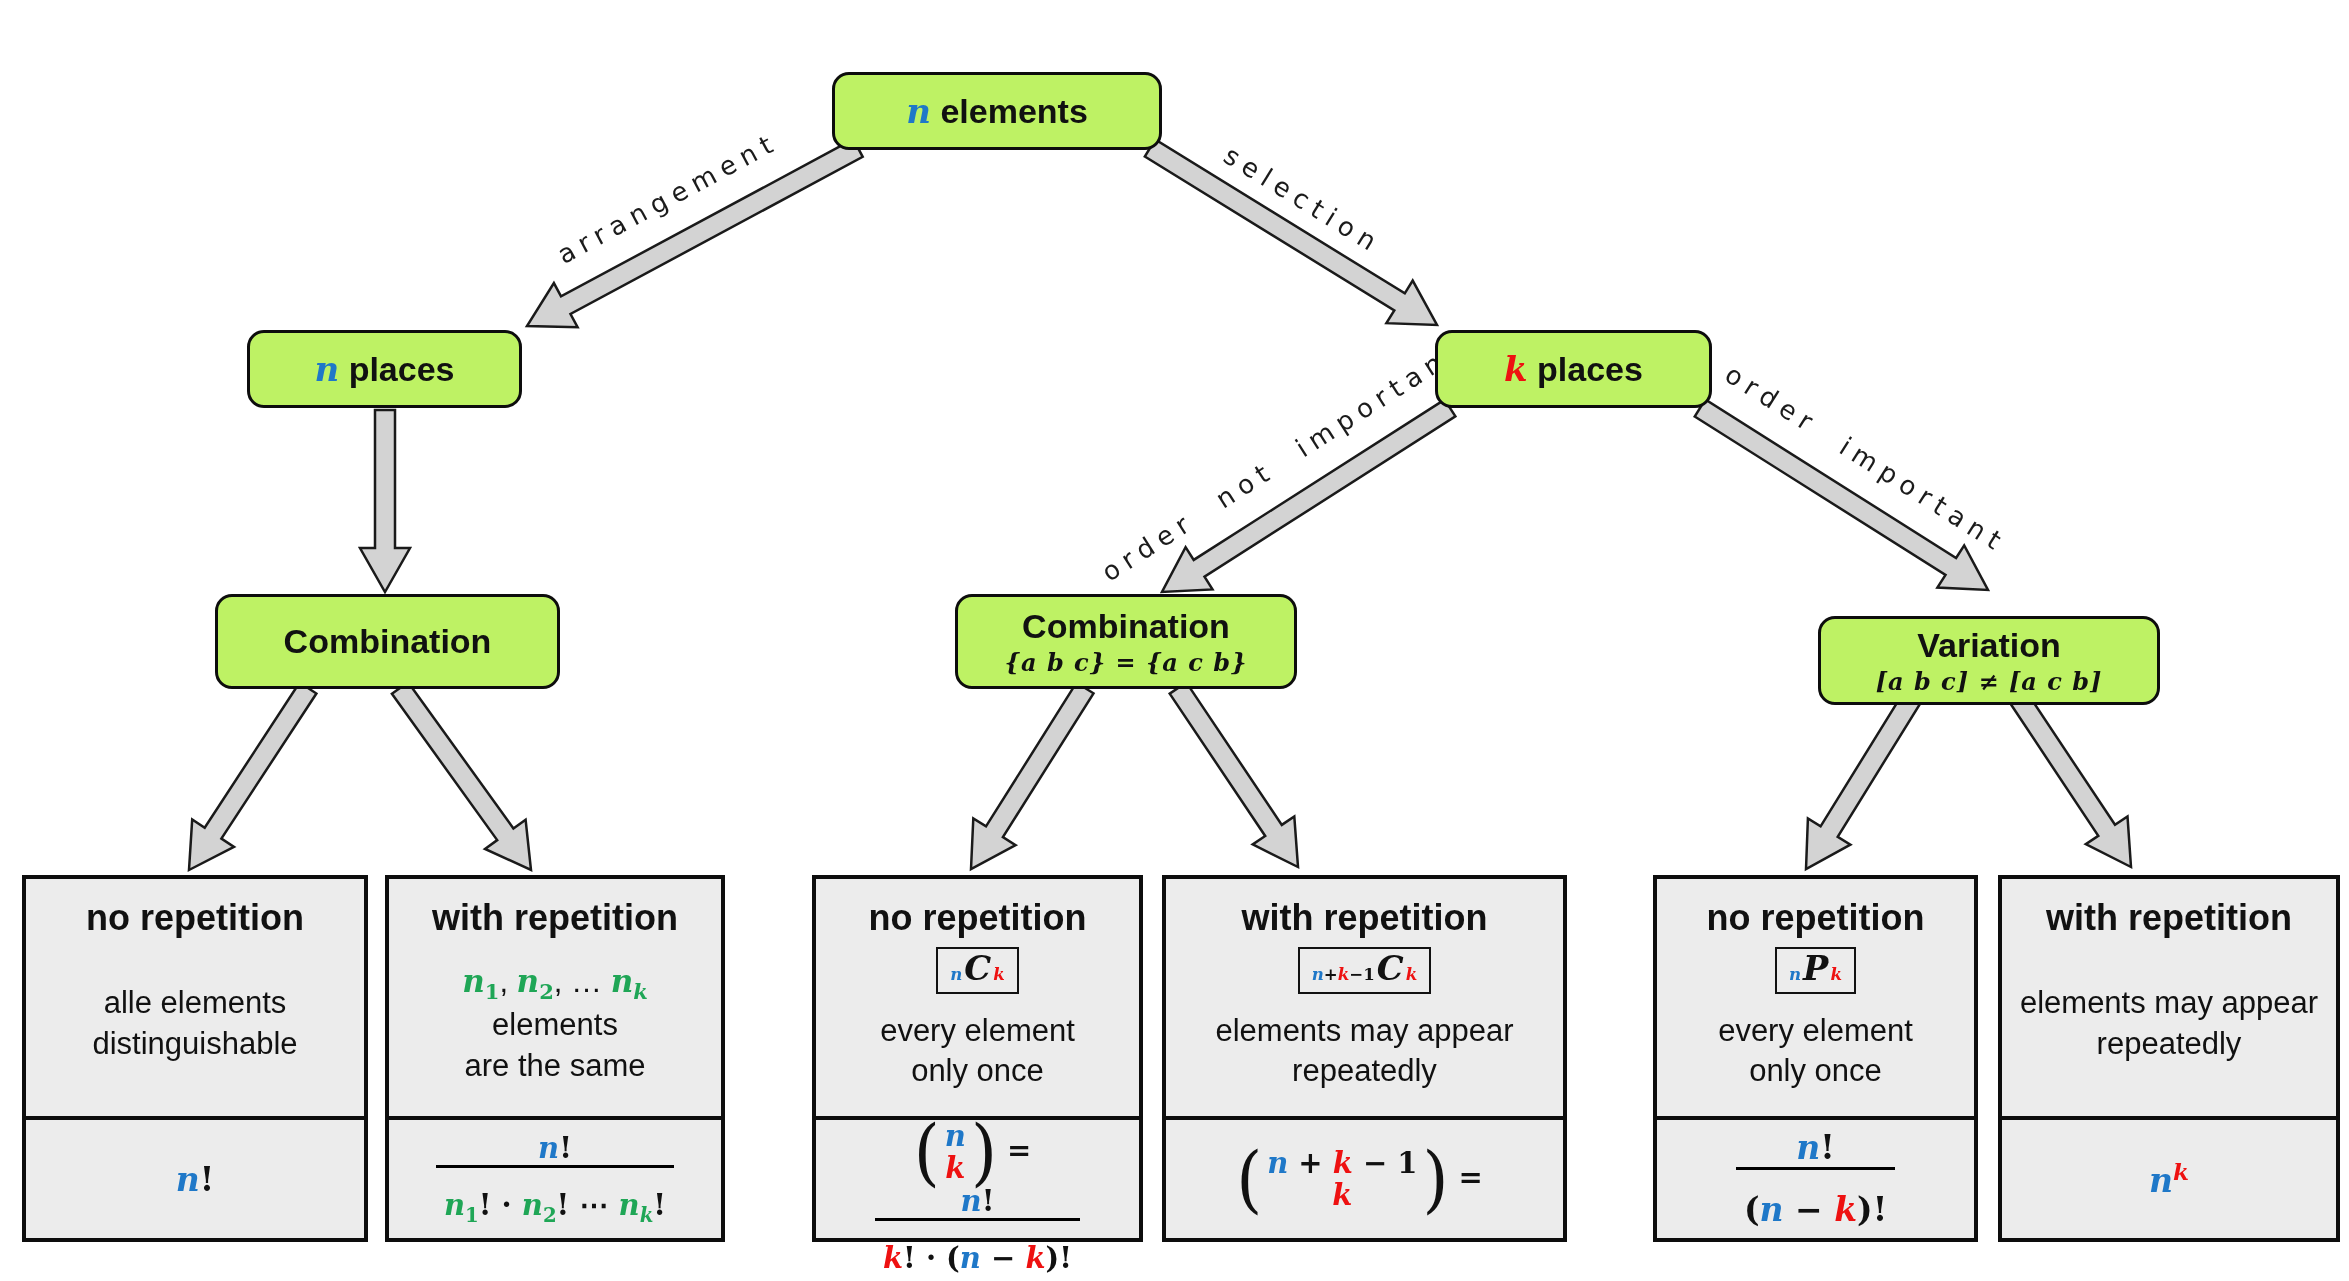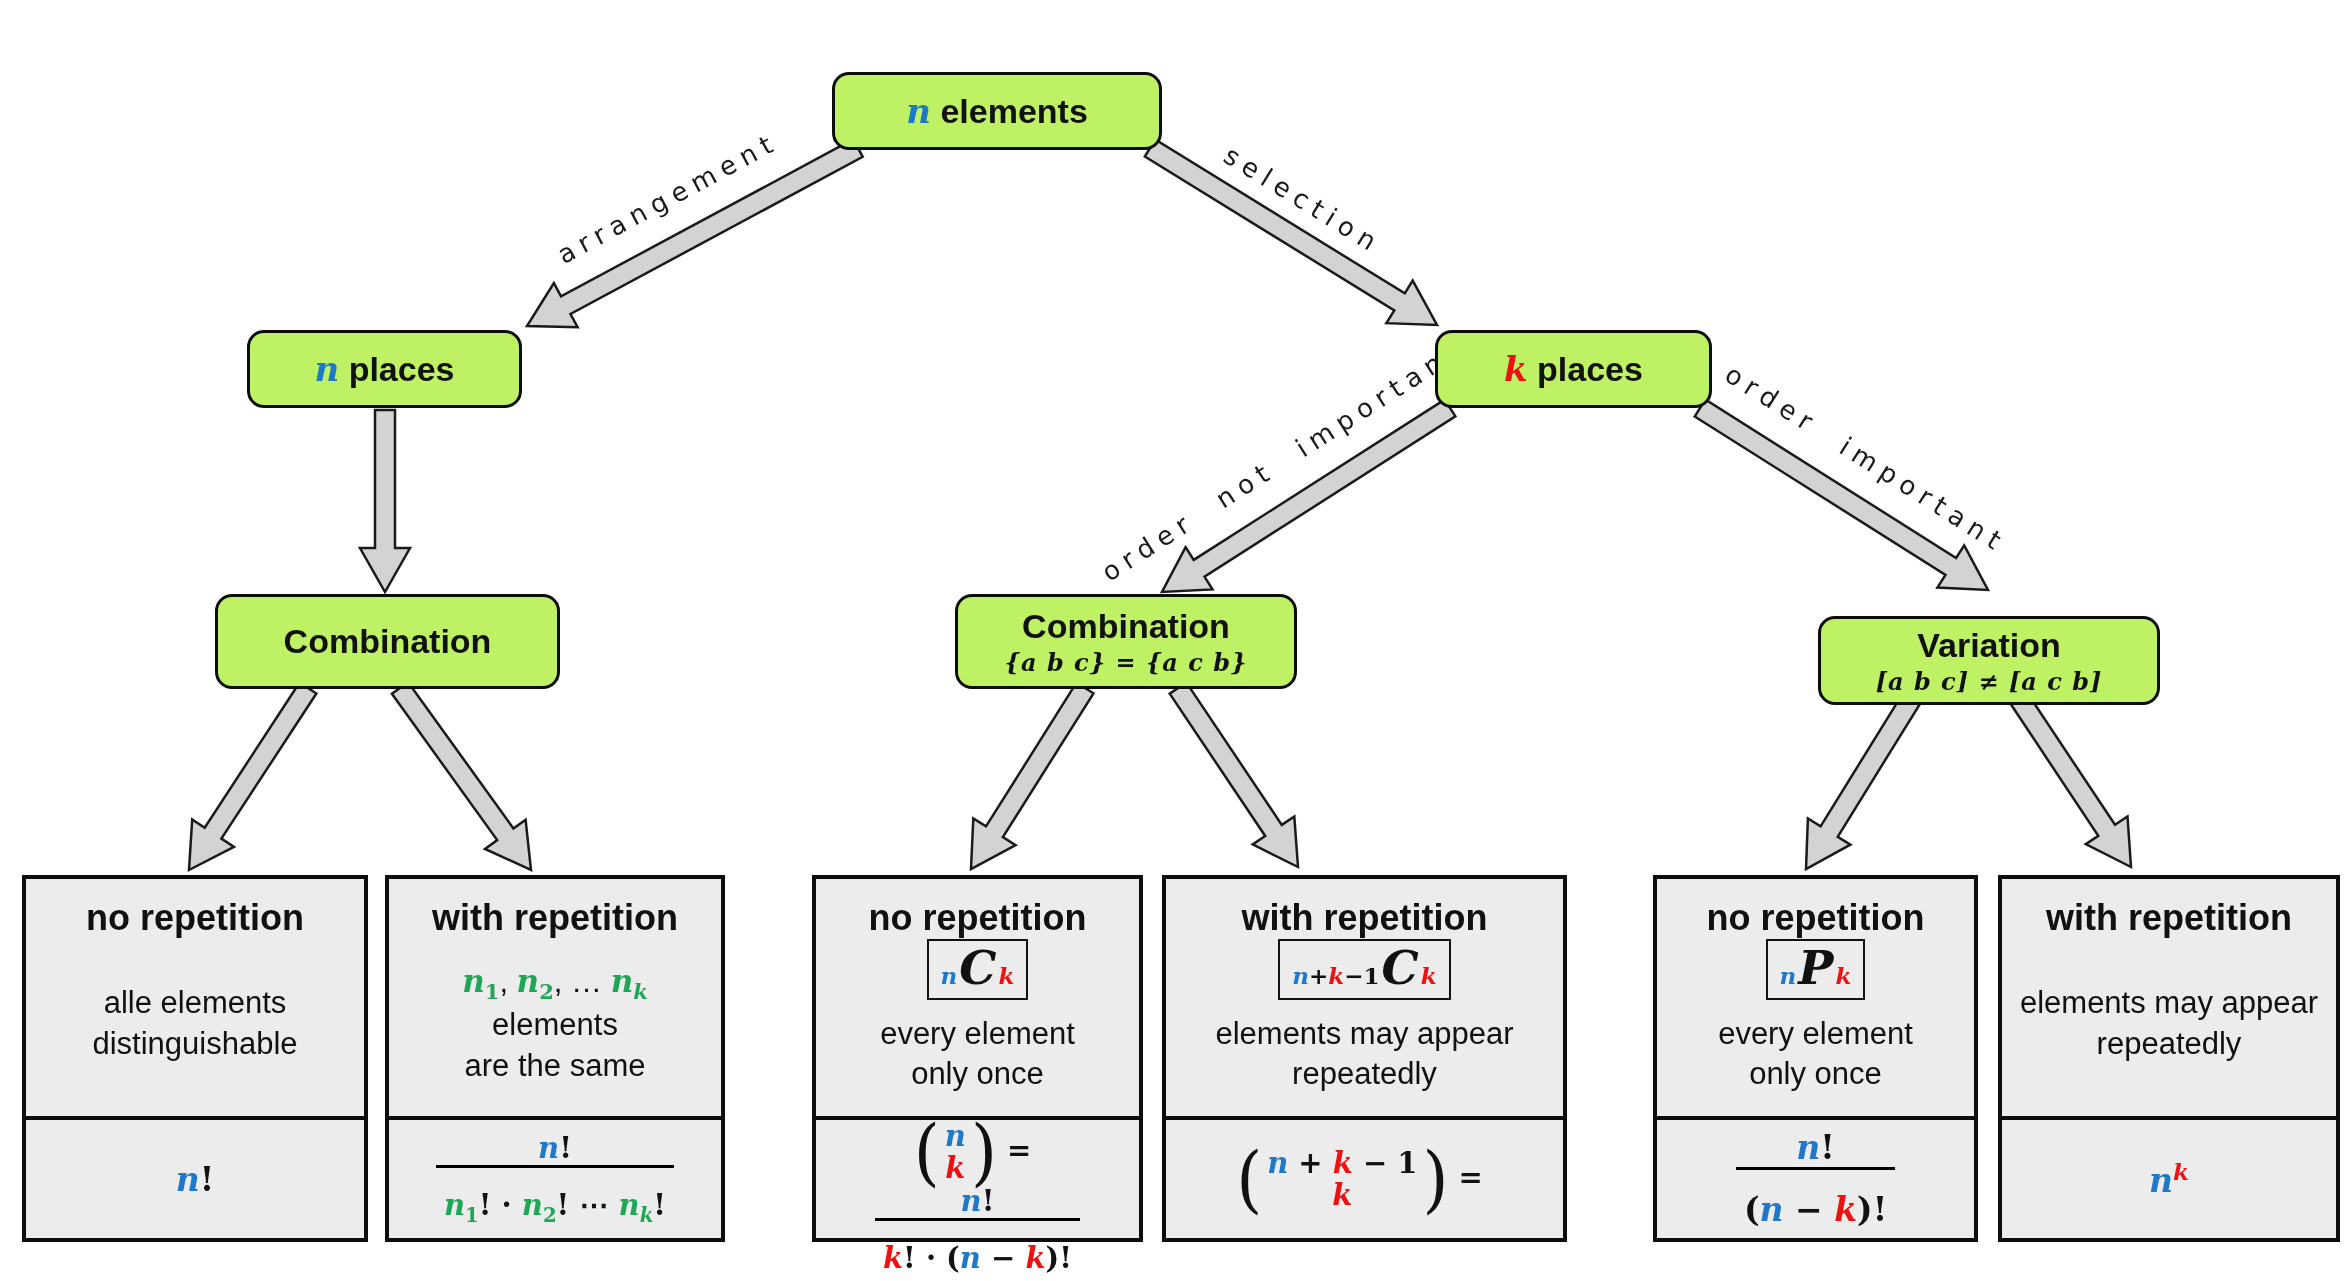--- a/index.html
+++ b/index.html
@@ -16,21 +16,21 @@
 
   .edge-label{position:absolute;transform:translate(-50%,-50%) rotate(var(--rot));
               font-family:"DejaVu Sans",sans-serif;font-size:26px;color:#1b1b1b;
               letter-spacing:7px;word-spacing:16px;white-space:nowrap;}
 
   .leaf{position:absolute;top:875px;height:367px;background:#ececec;border:4px solid #0d0d0d;
         box-sizing:border-box;display:flex;flex-direction:column;text-align:center;}
   .leaf-top{flex:0 0 237px;border-bottom:4px solid #0d0d0d;display:flex;flex-direction:column;align-items:center;}
   .leaf-bottom{flex:1;display:flex;align-items:center;justify-content:center;}
   .leaf-heading{font-size:36px;font-weight:bold;padding-top:18px;}
-  .leaf-symbol{margin-top:0;font-size:36px;font-family:"DejaVu Serif",serif;font-weight:bold;}
+  .leaf-symbol{margin-top:8px;font-size:26px;font-family:"DejaVu Serif",serif;font-weight:bold;}
   .leaf-desc{flex:1;display:flex;align-items:center;justify-content:center;
              font-size:31px;line-height:1.3;padding:4px 6px 12px;}
 
   
   .vi{font-family:"DejaVu Serif",serif;font-style:italic;font-weight:bold;}
   .b{color:#1f78c8;} .r{color:#ee1111;} .g{color:#1fa656;}
   .sb{font-family:"DejaVu Serif",serif;font-weight:bold;font-size:0.68em;}
   .sbox{display:inline-block;border:2.5px solid #111;padding:1px 12px 5px;line-height:1.1;}
   .presub,.postsub{font-size:0.64em;}
   .bigC{font-style:italic;font-size:1.3em;margin:0 2px;}

